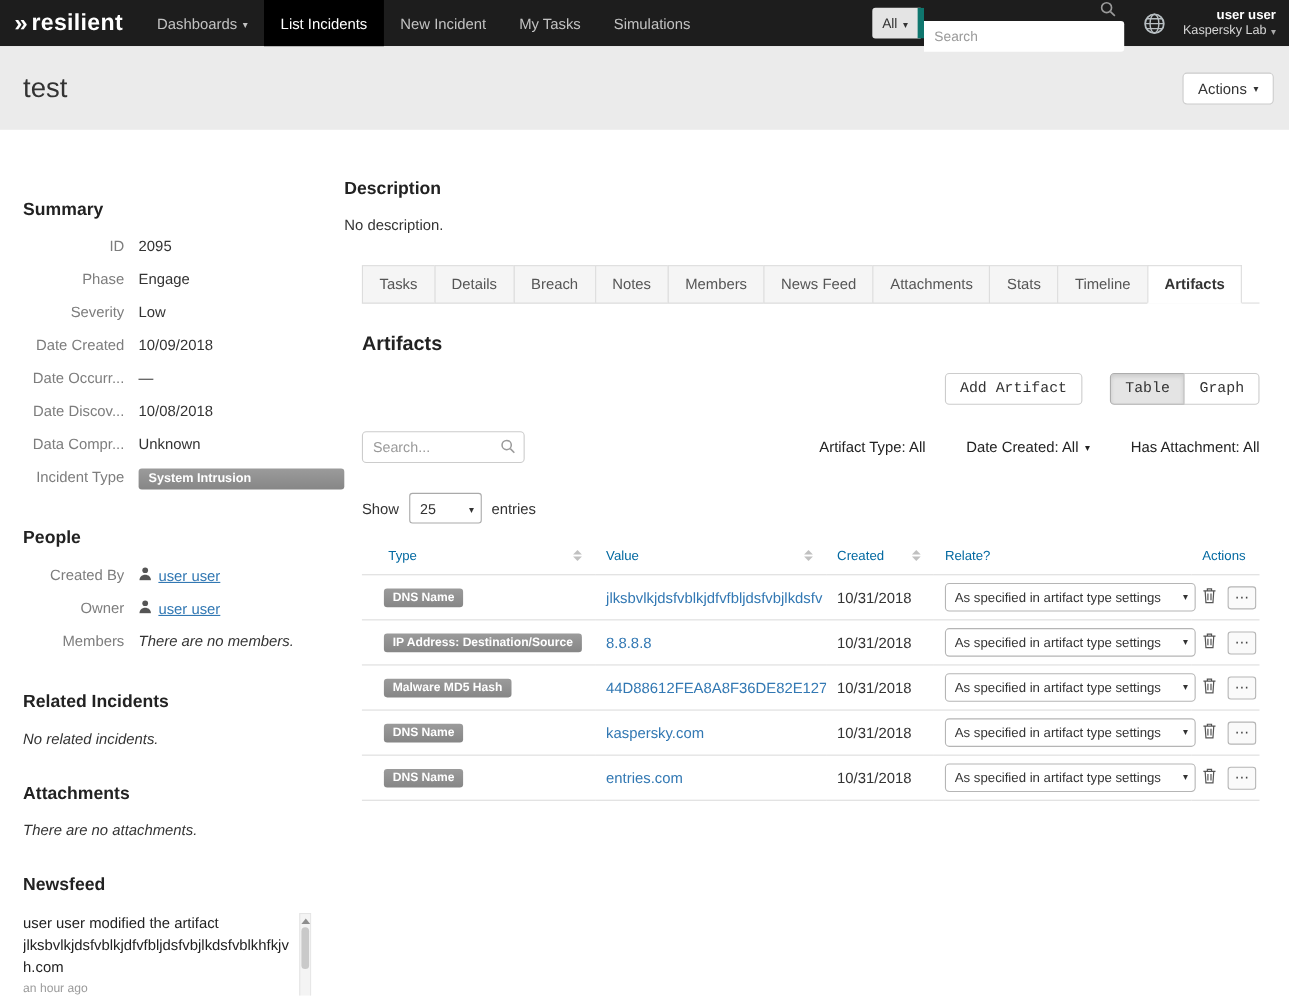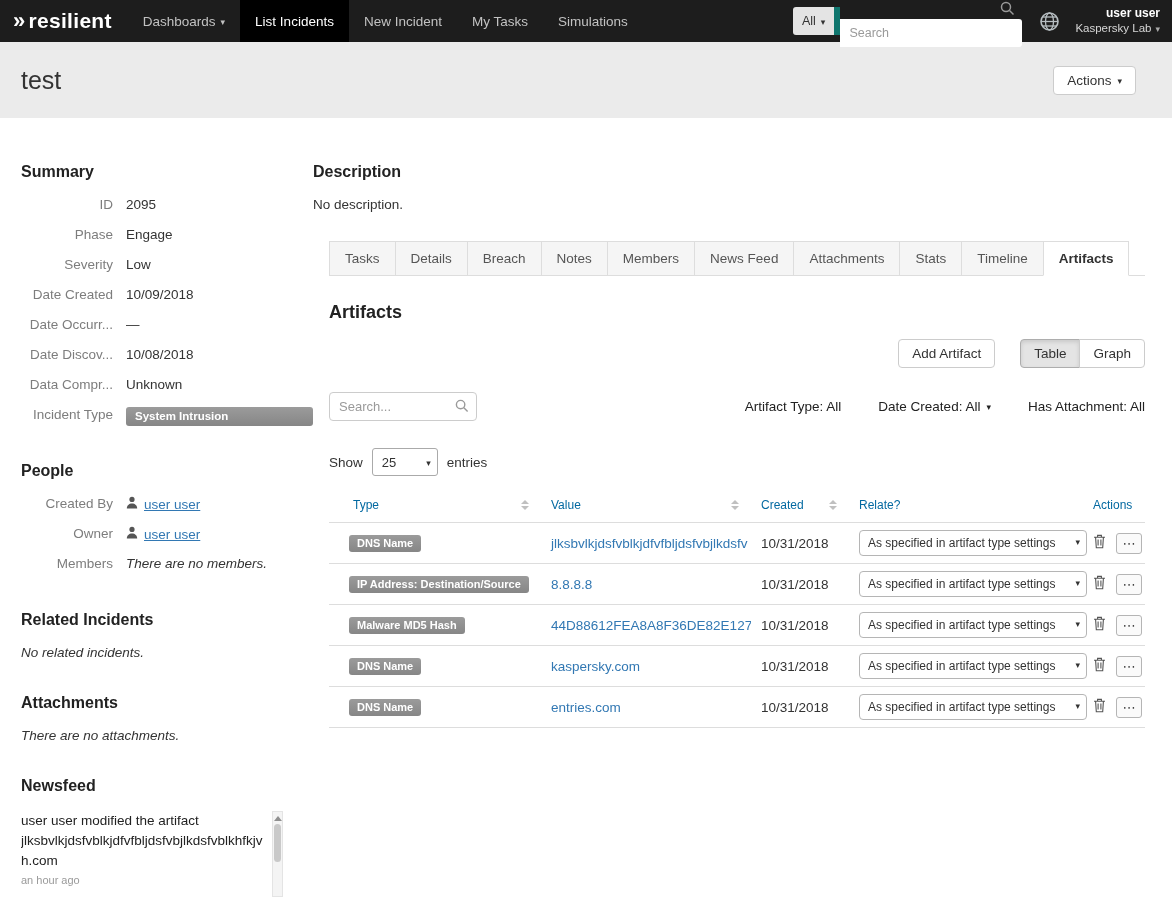--- a/index.html
+++ b/index.html
@@ -27,35 +27,35 @@
   .search-input-wrap input::placeholder { color:#9a9a9a; }
   .mag { position:absolute; right:7px; top:6px; }
   .globe { margin-left:17px; display:flex; align-items:center; cursor:pointer; }
   .user-block { margin-left:15px; text-align:right; line-height:1.3; cursor:pointer; }
   .user-name { color:#fff; font-size:12px; font-weight:700; }
   .user-org { color:#d6d6d6; font-size:11.5px; display:flex; align-items:center; gap:4px; justify-content:flex-end; }
   .user-org .caret { color:#aaa; }
 
   
   .page-header { height:76px; background:#ebebeb; display:flex; align-items:center;
-    padding:0 36px 0 21px;justify-content:flex-end; }
+    padding:0 14px 0 21px;justify-content:flex-end; }
   .page-title { font-size:25px; font-weight:400; color:#333; }
   .btn { display:inline-flex; align-items:center; gap:6px; padding:6px 13px; background:#fff;
     border:1px solid #ccc; border-radius:4px; font-size:13.5px; color:#333; font-family:inherit;
     cursor:pointer; white-space:nowrap; }
   .actions-btn { margin-left:auto; }
 
   
   .content { display:flex; padding:45px 27px 0 21px; }
   .sidebar { width:292px; flex-shrink:0; }
   .main { flex:1; min-width:0; }
 
   
   .side-h { font-size:16px; font-weight:700; color:#222; margin-bottom:16px; }
-  .side-section { margin-bottom:34px; }
+  .side-section { margin-bottom:34px;margin-top:19px; }
   .field-row { display:flex; align-items:flex-start; margin-bottom:9px; font-size:13.5px; min-height:21px; }
   .field-label { width:92px; text-align:right; color:#7d7d7d; flex-shrink:0; }
   .field-value { margin-left:13px; color:#333; }
   .type-badge { flex:1; margin-left:13px; background:linear-gradient(#9b9b9b,#868686); color:#fff;
     font-size:11.5px; font-weight:700; padding:3px 9px 4px; border-radius:3px; }
   .person-val { margin-left:13px; display:flex; align-items:center; gap:6px; }
   .person-link { color:#3278b3; font-size:13.5px; text-decoration:underline; cursor:pointer; }
   .empty-text { font-style:italic; font-size:13.5px; color:#333; }
   .newsfeed-box { position:relative; width:262px; height:86px; padding-right:16px; overflow:hidden; }
   .newsfeed-entry { font-size:13.5px; line-height:20px; color:#222; overflow-wrap:break-word; }
@@ -69,21 +69,21 @@
   
   .desc-h { font-size:16px; font-weight:700; color:#222; margin-bottom:16px; }
   .desc-text { font-size:13.5px; color:#333; }
   .tab-section { margin-left:16px; margin-top:29px; }
   .tabs { display:flex; border-bottom:1px solid #ddd; }
   .tab { padding:9px 15px; font-size:13.5px; color:#555; background:#f5f5f5;
     border:1px solid #ddd; margin-bottom:-1px; cursor:pointer; white-space:nowrap; }
   .tab + .tab { margin-left:-1px; }
   .tab.active { background:#fff; color:#333; font-weight:700; border-bottom-color:#fff; }
   .panel-h { font-size:18px; font-weight:700; color:#222; margin-top:26px; }
-  .toolbar { margin-top:16px; display:flex; justify-content:flex-end; align-items:center; gap:13px; }
+  .toolbar { margin-top:16px; display:flex; justify-content:flex-end; align-items:center; gap:13px;font-family:Liberation Mono, monospace; }
   .btn-group { display:flex;padding-left:12px; }
   .btn-group .btn { border-radius:0; }
   .btn-group .btn:first-child { border-radius:4px 0 0 4px; }
   .btn-group .btn:last-child { border-radius:0 4px 4px 0; margin-left:-1px; }
   .btn.active { background:#e4e4e4; border-color:#adadad; box-shadow:inset 0 2px 4px rgba(0,0,0,.12); }
   .filter-row { margin-top:24px; display:flex; justify-content:space-between; align-items:center; }
   .tbl-search { position:relative; width:148px; }
   .tbl-search input { width:100%; height:29px; border:1px solid #ccc; border-radius:4px;
     padding:0 26px 0 9px; font-size:13px; font-family:inherit; color:#333; outline:none; }
   .tbl-search input::placeholder { color:#9a9a9a; }

